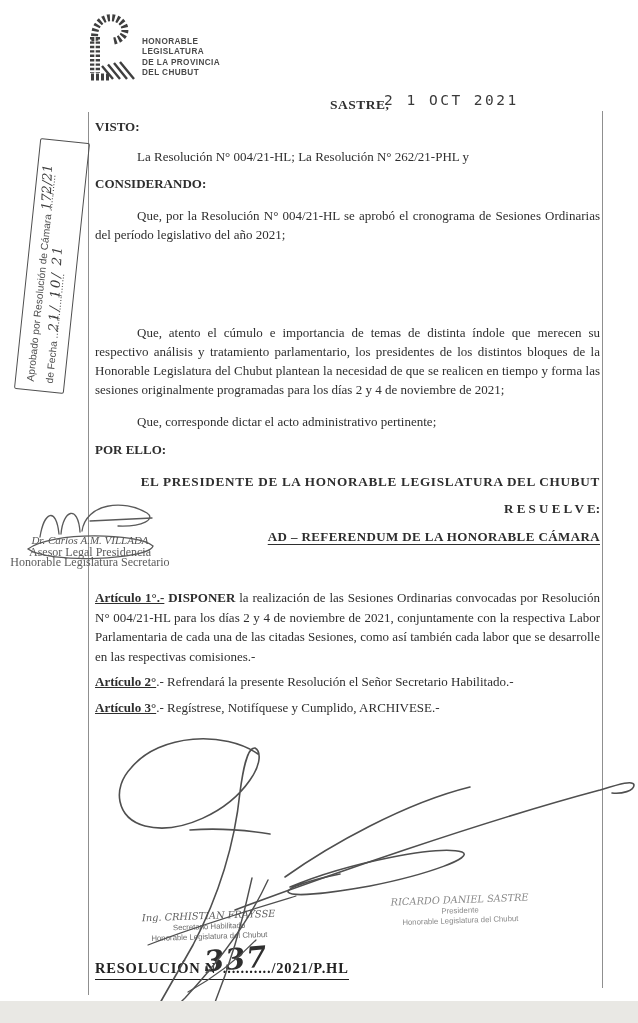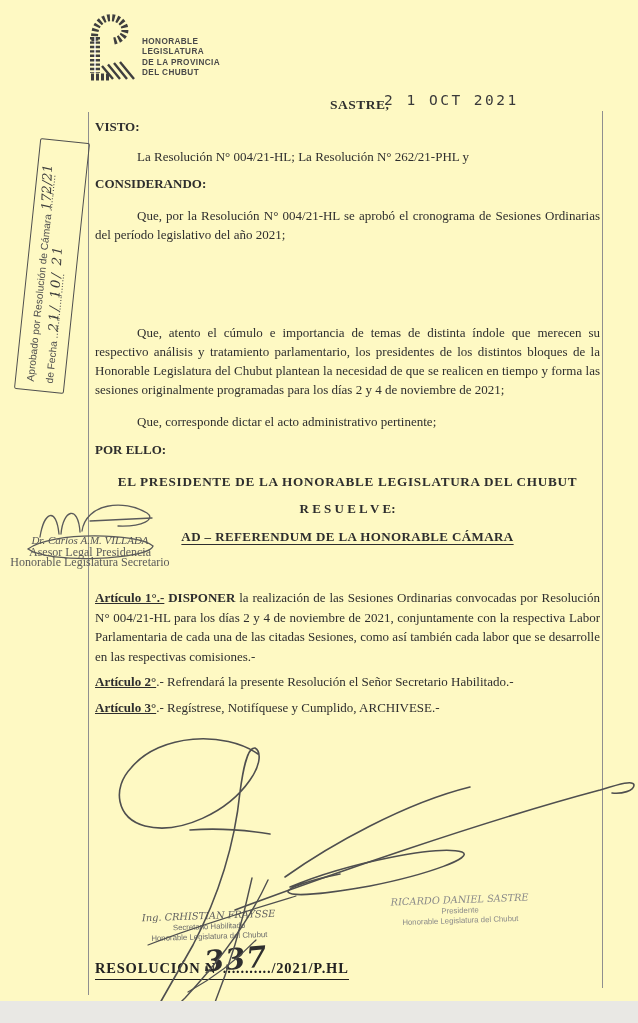--- a/index.html
+++ b/index.html
@@ -1,18 +1,18 @@
 <!DOCTYPE html>
 <html><head>
 <meta charset="utf-8">
 <style>
   html,body{margin:0;padding:0;background:#d8d6d2;}
   .page{
     position:relative;width:638px;height:1023px;margin:0 auto;
-    background:#fef9c3;overflow:hidden;
+    background:#ffffff;overflow:hidden;
     font-family:"Liberation Serif", serif;color:#2e2e2e;
   }
   
   .scan-band{position:absolute;left:0;top:1001px;width:638px;height:22px;background:#e9e8e4;}
   
   .rule{position:absolute;width:1.4px;background:#8f8f8f;}
   .rule.left{left:88px;top:112px;height:883px;}
   .rule.right{left:602px;top:111px;height:877px;}
   
   .letterhead-text{
@@ -25,21 +25,21 @@
   .city{position:absolute;left:330px;top:97px;font-size:13.5px;font-weight:bold;letter-spacing:.5px;}
   .date-stamp{
     position:absolute;left:384px;top:92px;
     font-family:"DejaVu Sans Mono", monospace;font-size:14.5px;color:#3a3a3a;letter-spacing:2.5px;
   }
   
   .col{position:absolute;left:95px;width:505px;font-size:13px;line-height:19px;text-align:justify;}
   .single{text-align:left;white-space:nowrap;}
   .b{font-weight:bold;}
   .indent{text-indent:42px;}
-  .center{text-align:center;}
+  .center{text-align:right;}
   .art-label{font-weight:bold;text-decoration:underline;}
   .ad-ref{font-weight:bold;text-decoration:underline;text-underline-offset:3px;letter-spacing:.4px;}
   .authority{font-weight:bold;letter-spacing:.7px;font-size:13.2px;}
   
   .legal-stamp{position:absolute;left:10px;top:534px;width:160px;text-align:center;color:#5a5a5a;}
   .legal-stamp .nm{font-style:italic;font-size:11px;line-height:13px;color:#555;}
   .legal-stamp .rl{font-family:Liberation Serif, serif;font-size:12px;line-height:10px;}
   
   .approval{
     position:absolute;left:-74px;top:241px;width:252px;height:50px;

